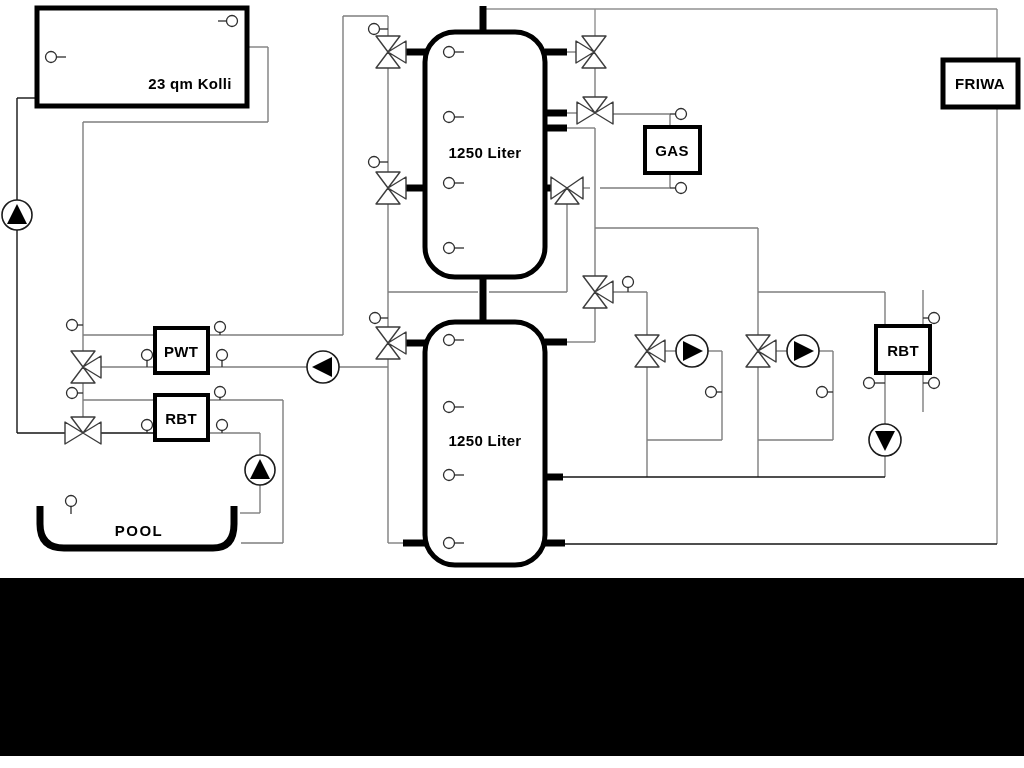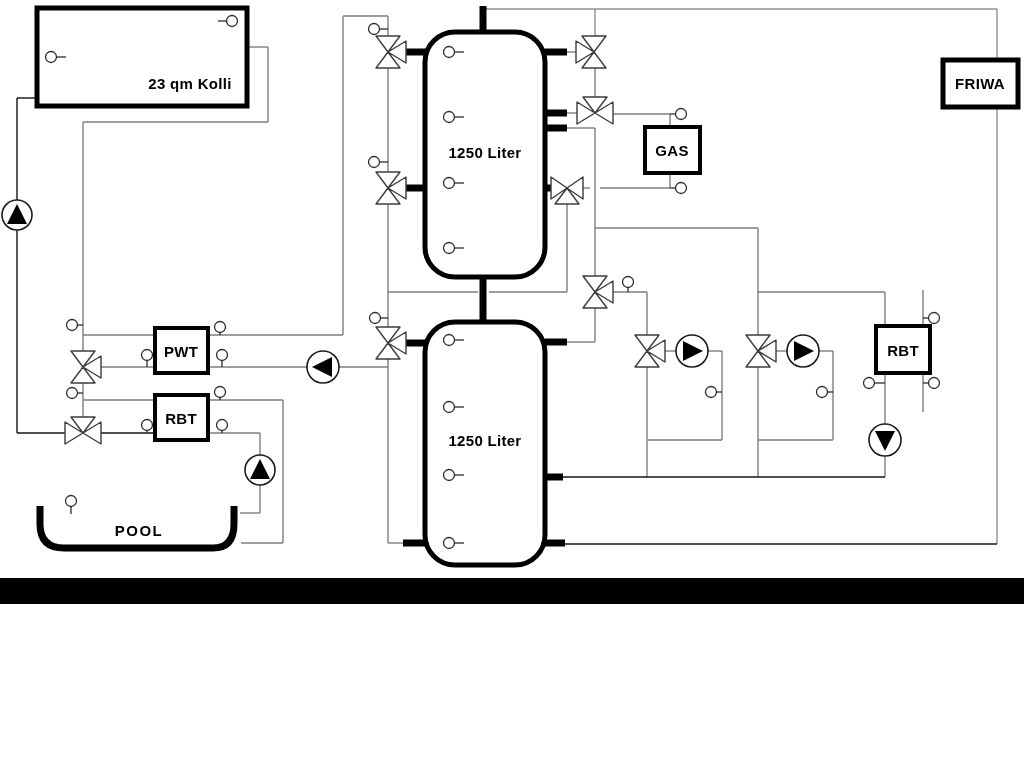--- a/index.html
+++ b/index.html
@@ -1,16 +1,16 @@
 <!DOCTYPE html>
 <html><head>
 <meta charset="utf-8">
 <style>
   html,body{margin:0;padding:0;background:#fff;}
-  #stage{position:relative;width:1024px;height:604px;background:#fff;overflow:hidden;
+  #stage{position:relative;width:1024px;height:756px;background:#fff;overflow:hidden;
          font-family:"Liberation Sans",sans-serif;}
   svg{position:absolute;left:0;top:0;}
   text{font-family:"Liberation Sans",sans-serif;fill:#000;}
   .lbl{font-size:15px;font-weight:600;letter-spacing:.3px;}
   .lbl-wide{font-size:15px;font-weight:600;letter-spacing:1.5px;}
 </style>
 </head>
 <body>
 
 <div id="stage">

